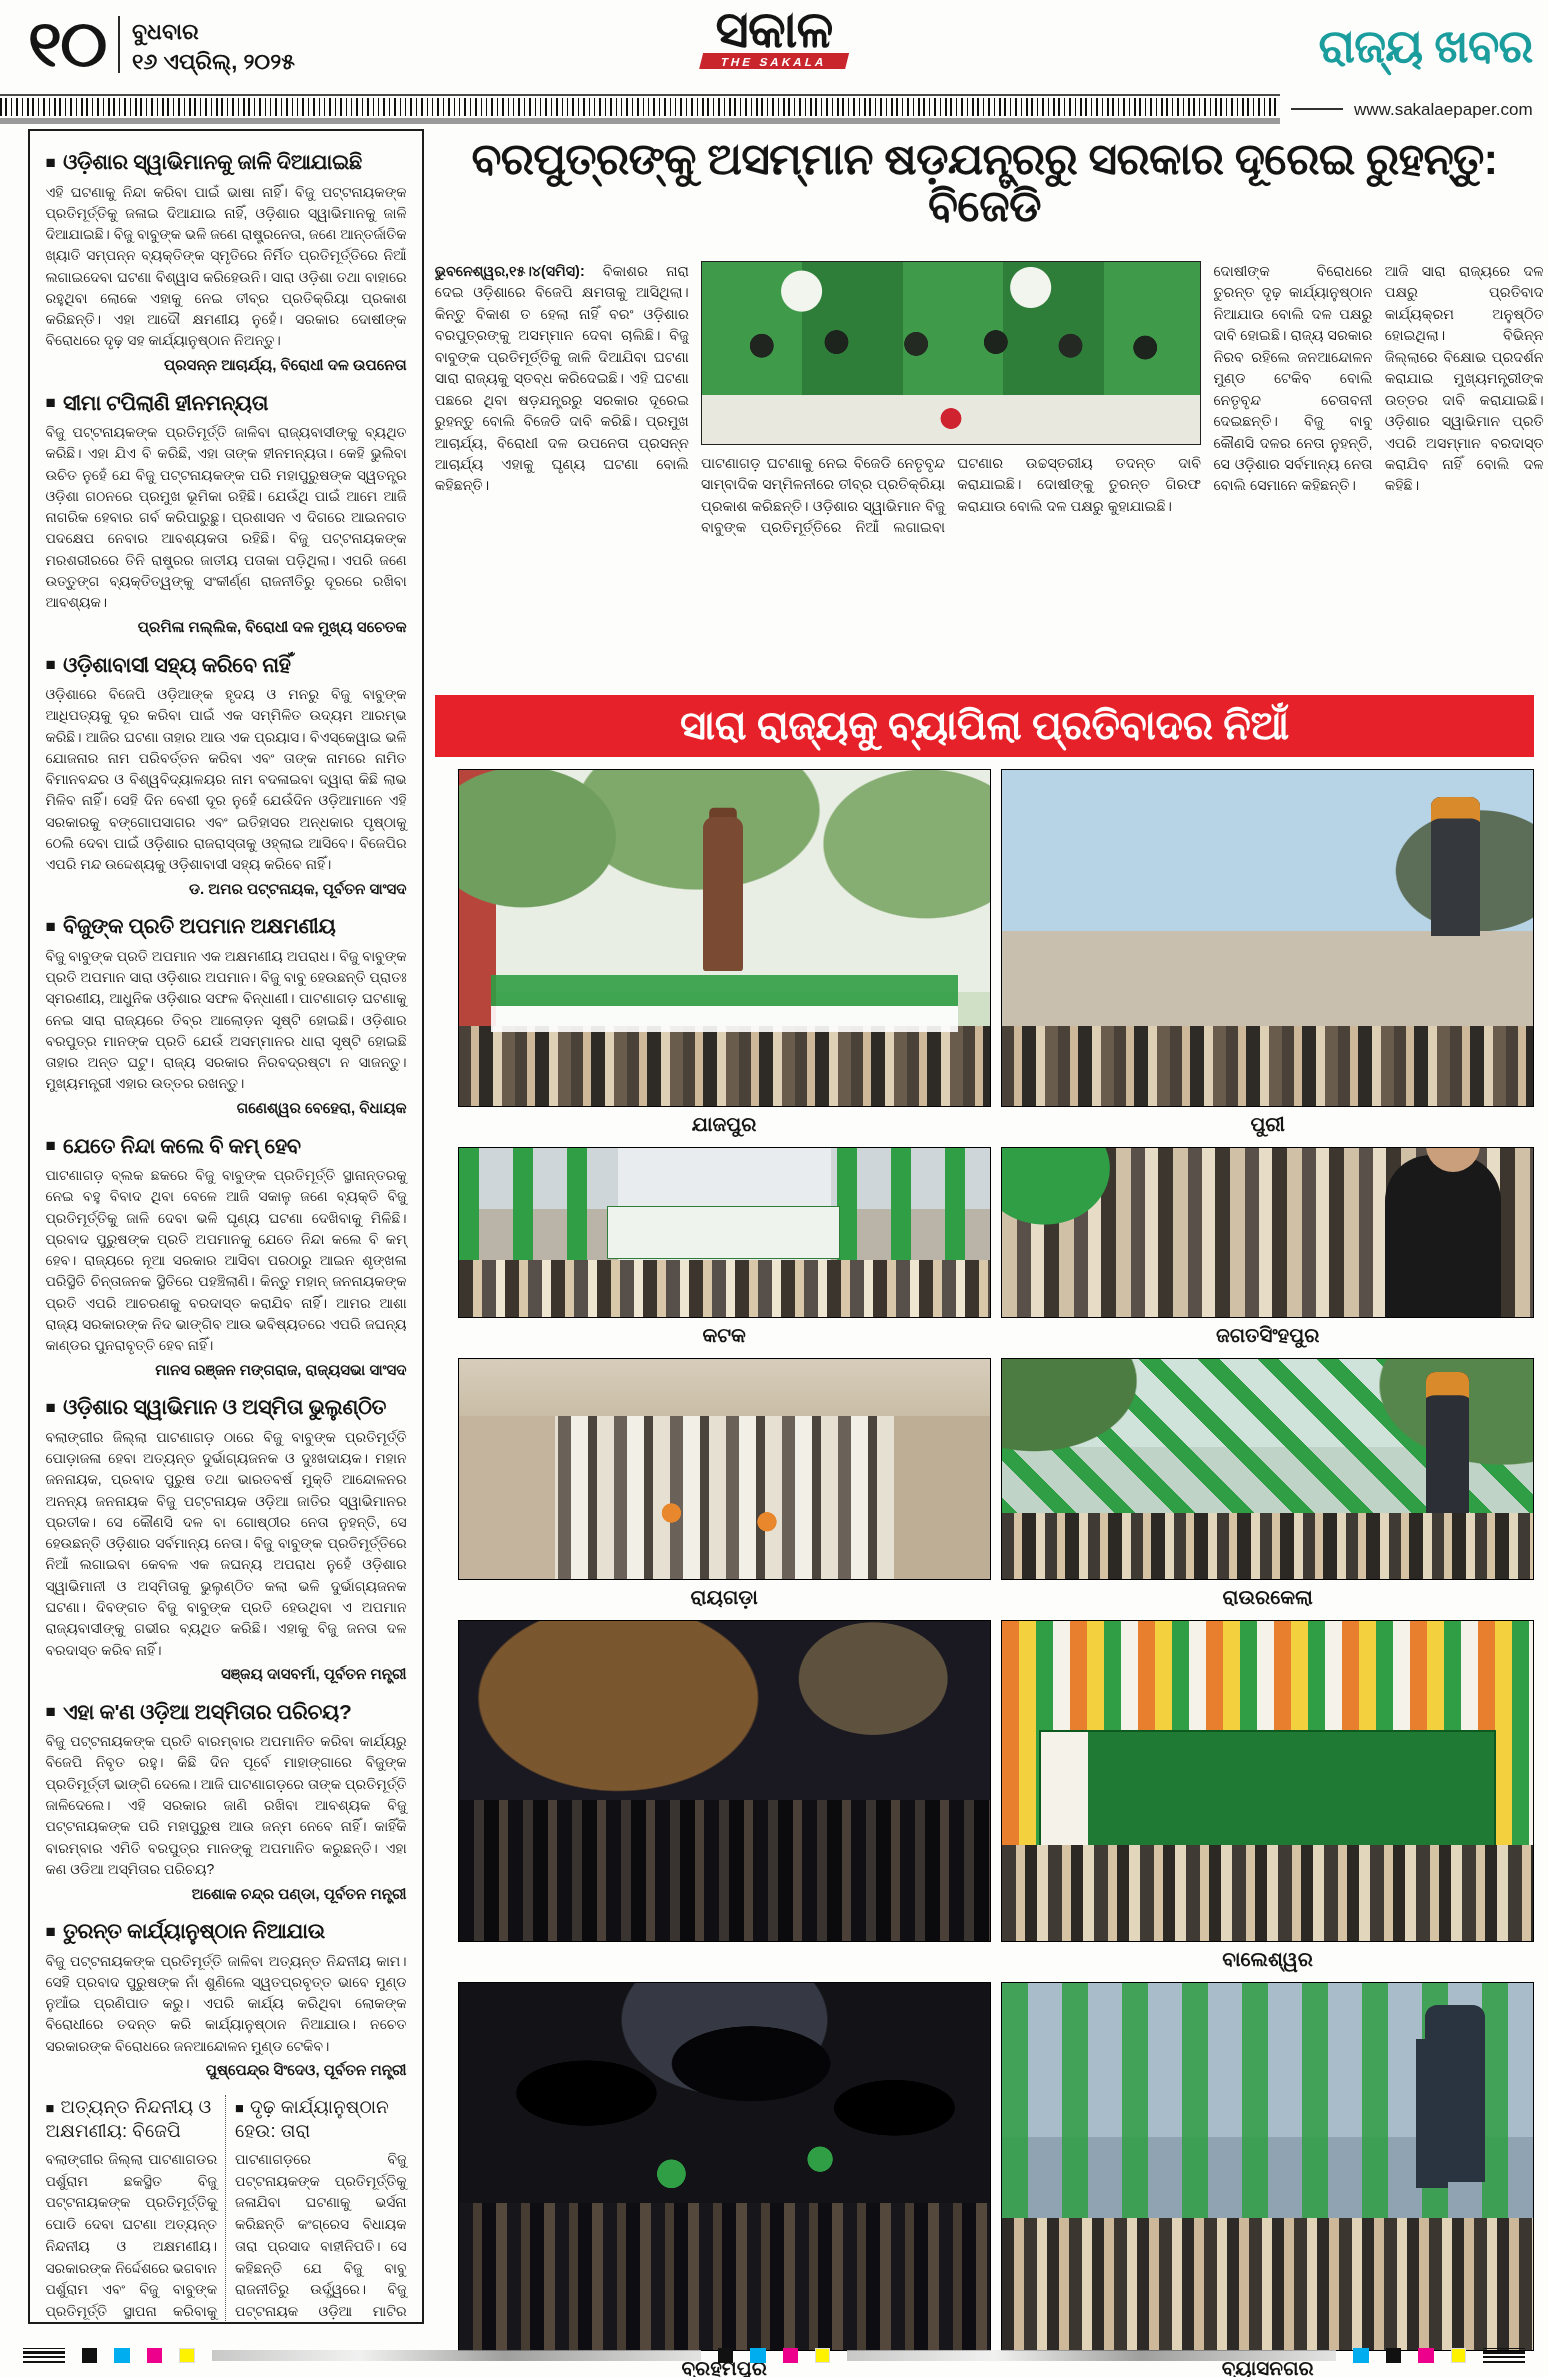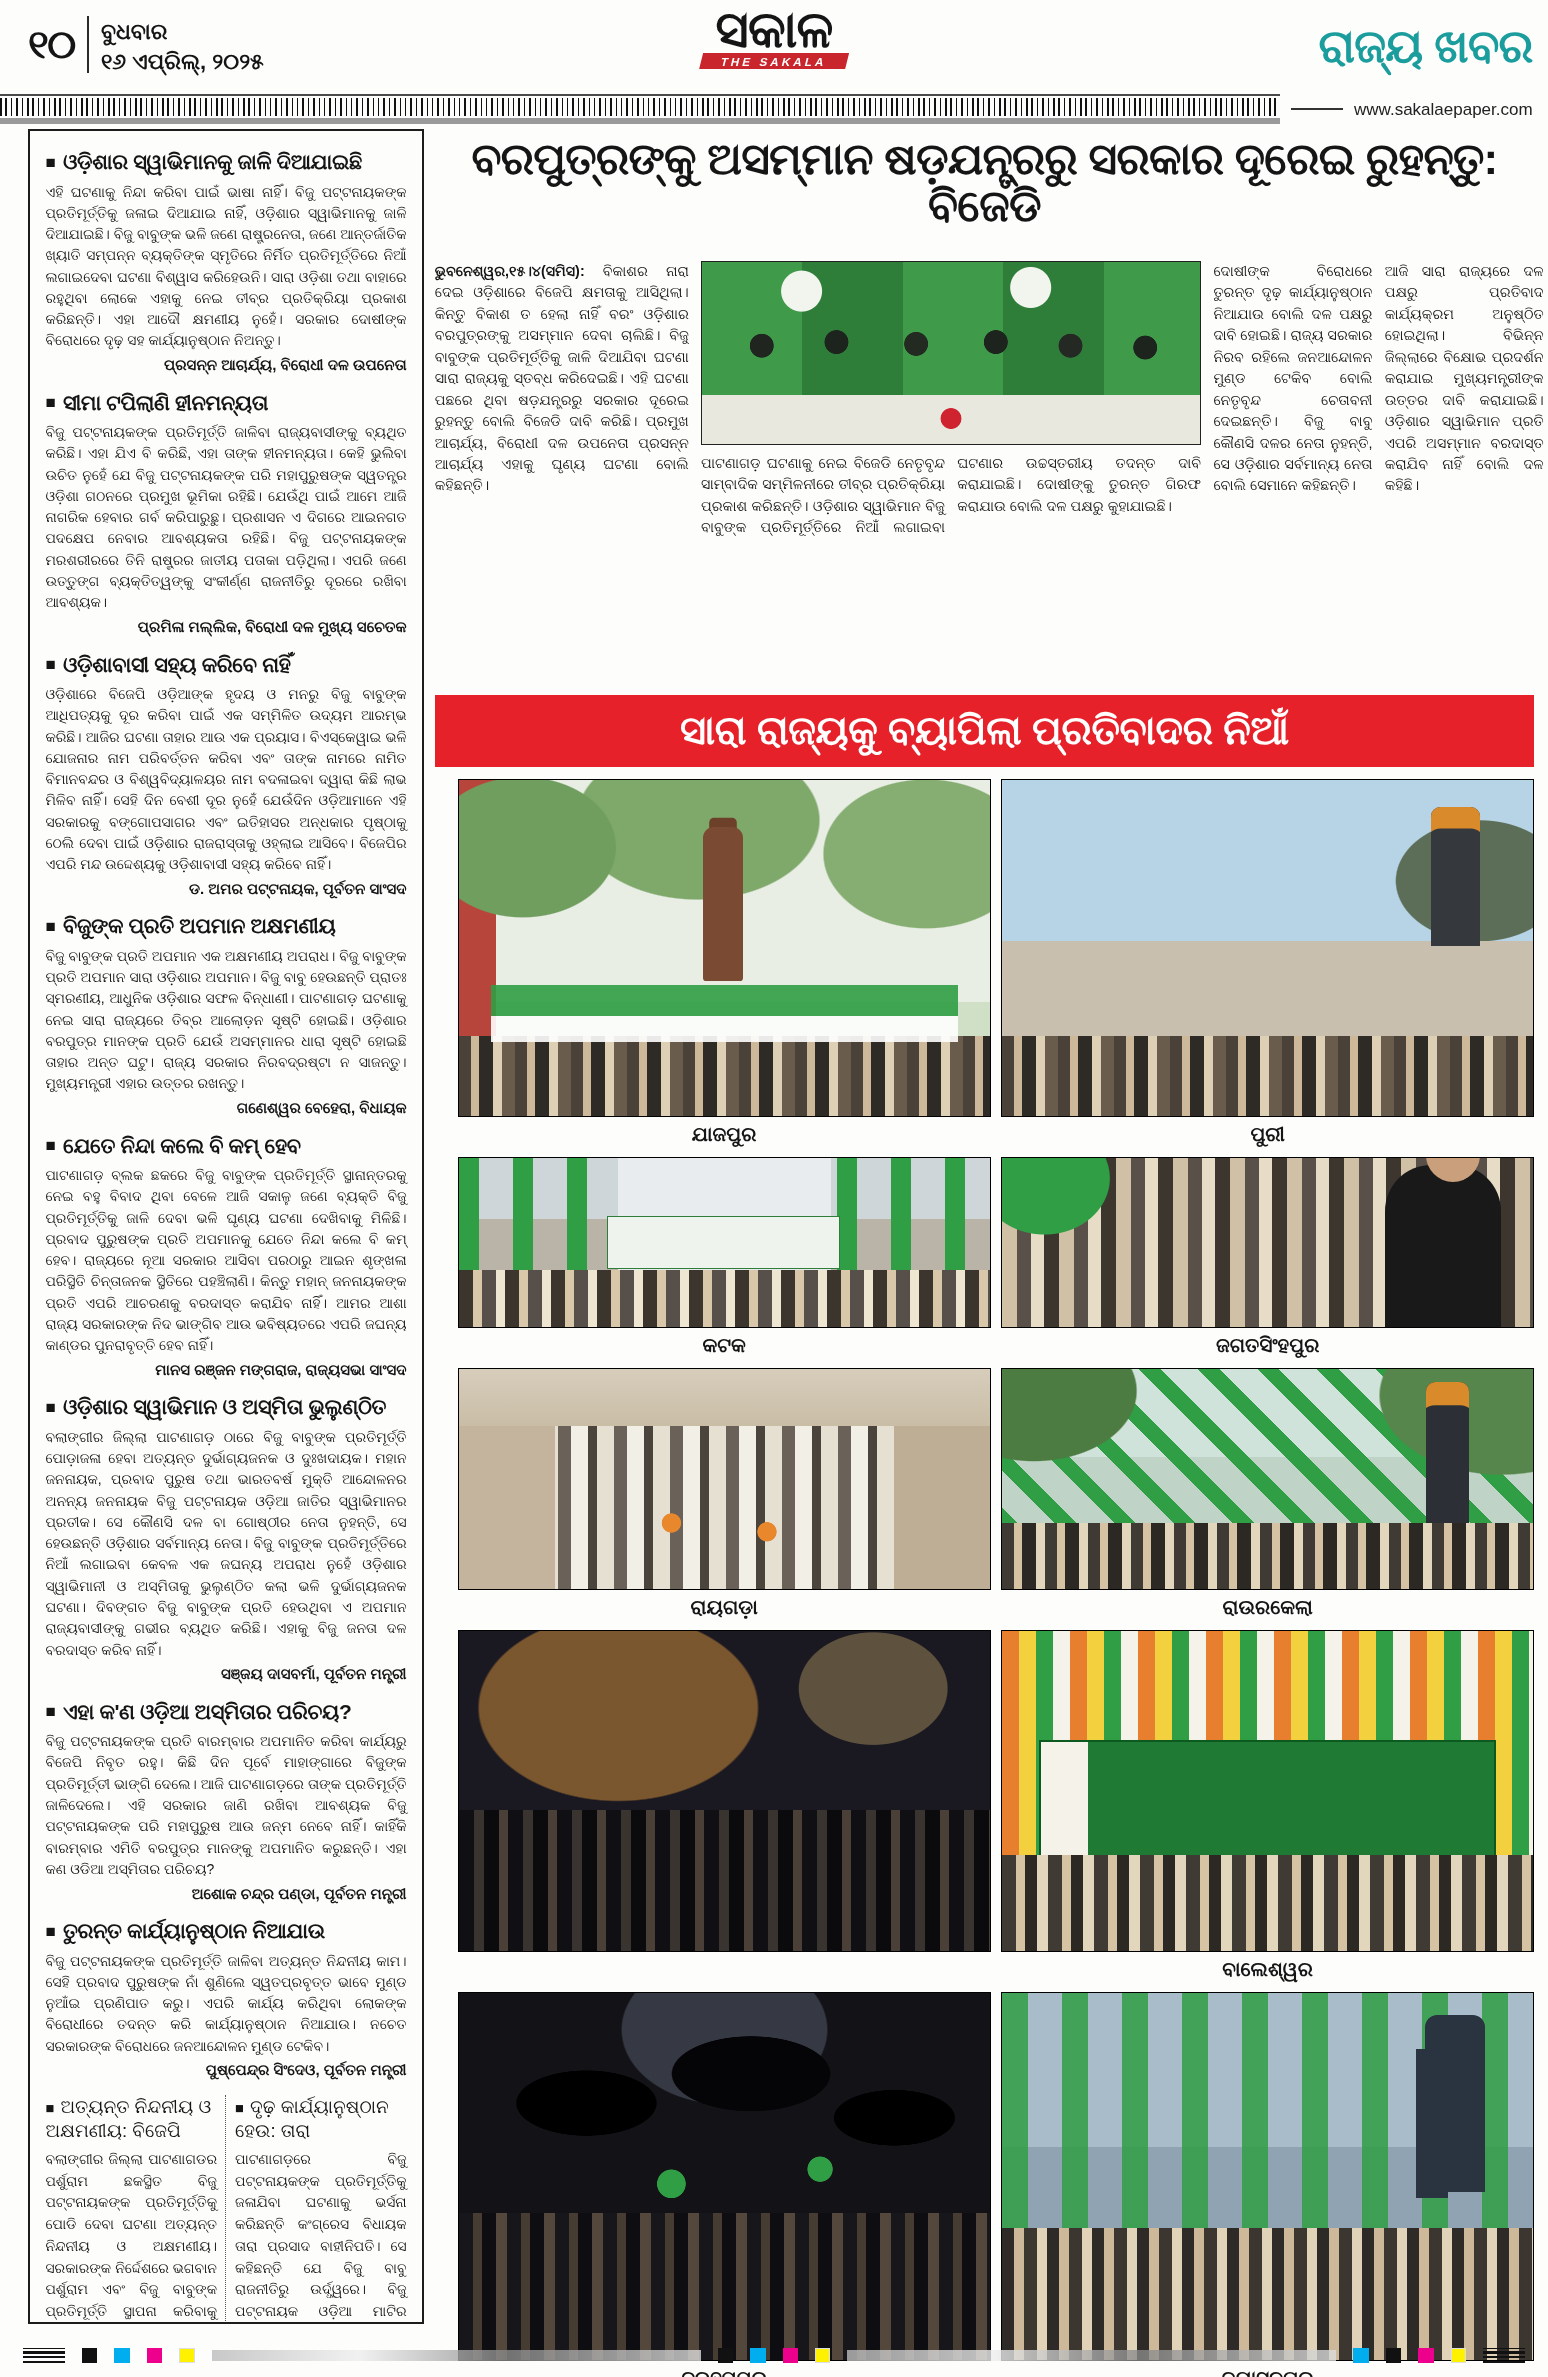--- a/index.html
+++ b/index.html
@@ -6,21 +6,21 @@
   html,body { background:#e8e8e4; }
   body { font-family:"Liberation Sans","DejaVu Sans",sans-serif; }
   .page {
     position:relative; width:1548px; height:2377px; margin:0 auto;
     background:#fdfdfb; color:#151515; overflow:hidden;
   }
 
   
   .hdr { display:flex; align-items:flex-start; padding:12.3px 15.4px 0 28px; height:91px; position:relative; }
   .hdr-left { display:flex; align-items:center; gap:12.3px; }
-  .page-num { font-size:40px; font-weight:900; line-height:.9; letter-spacing:-1.5px; }
+  .page-num { font-size:65px; font-weight:900; line-height:.9; letter-spacing:-1.5px; }
   .hdr-div { width:1.5px; height:57px; background:#2a2a2a; }
   .hdr-date { font-size:22px; font-weight:700; line-height:1.35; padding-top:4.6px; }
   .masthead { position:absolute; left:50%; top:6.2px; transform:translateX(-50%); text-align:center; }
   .masthead-title { font-size:51px; font-weight:900; letter-spacing:-0.8px; line-height:.95; }
   .masthead-sub { display:inline-block; margin-top:-3.1px; padding:1.5px 20px; transform:skewX(-14deg);
     background:#c9252c; color:#fff; font-size:11.6px; font-weight:700; letter-spacing:3.1px; }
   .section-title { margin-left:auto; font-size:46px; font-weight:900; color:#1b9d9e; line-height:1.05; padding-top:9.3px; letter-spacing:-0.8px;}
 
   
   .rule { display:flex; align-items:center; margin:3.1px 15.4px 0 0; }
@@ -69,21 +69,21 @@
       radial-gradient(circle at 74% 46%, #242a23 0 11.6px, rgba(0,0,0,0) 12.3px),
       radial-gradient(circle at 89% 47%, #1d241e 0 11.6px, rgba(0,0,0,0) 12.3px),
       linear-gradient(0deg, #e9e8df 0 27%, rgba(0,0,0,0) 27%),
       radial-gradient(circle at 20% 16%, #f2f4ee 0 20px, rgba(0,0,0,0) 21px),
       radial-gradient(circle at 66% 14%, #f2f4ee 0 20px, rgba(0,0,0,0) 21px),
       repeating-linear-gradient(90deg, #3f9a49 0 100px, #2e7d38 100px 201px);
   }
   .photo-sub { flex:1; column-count:2; column-gap:12.3px; font-size:14.3px; line-height:1.5; text-align:justify; overflow:hidden; }
 
   
-  .red-banner { margin-top:10.8px; height:72px; background:#e62129; display:flex; align-items:center; justify-content:center; }
+  .red-banner { margin-top:10.8px; height:62px; background:#e62129; display:flex; align-items:center; justify-content:center; }
   .red-banner span { color:#fff; font-size:40px; font-weight:900; letter-spacing:-0.4px; }
 
   
   .grid { margin-top:12.3px; display:flex; flex-direction:column; gap:3.1px; }
   .grow { display:flex; gap:10.8px;padding-left:23px; }
   .grow figure { flex:1; display:flex; flex-direction:column; }
   .photo { border:0.8px solid #000; position:relative; overflow:hidden; width:100%; }
   figcaption { text-align:center; font-size:20px; font-weight:800; padding:6.2px 0 7.7px 0; }
 
   .h438{height:338px;} .h222{height:171px;} .h288{height:222px;} .h418{height:322px;} .h478{height:369px;}

